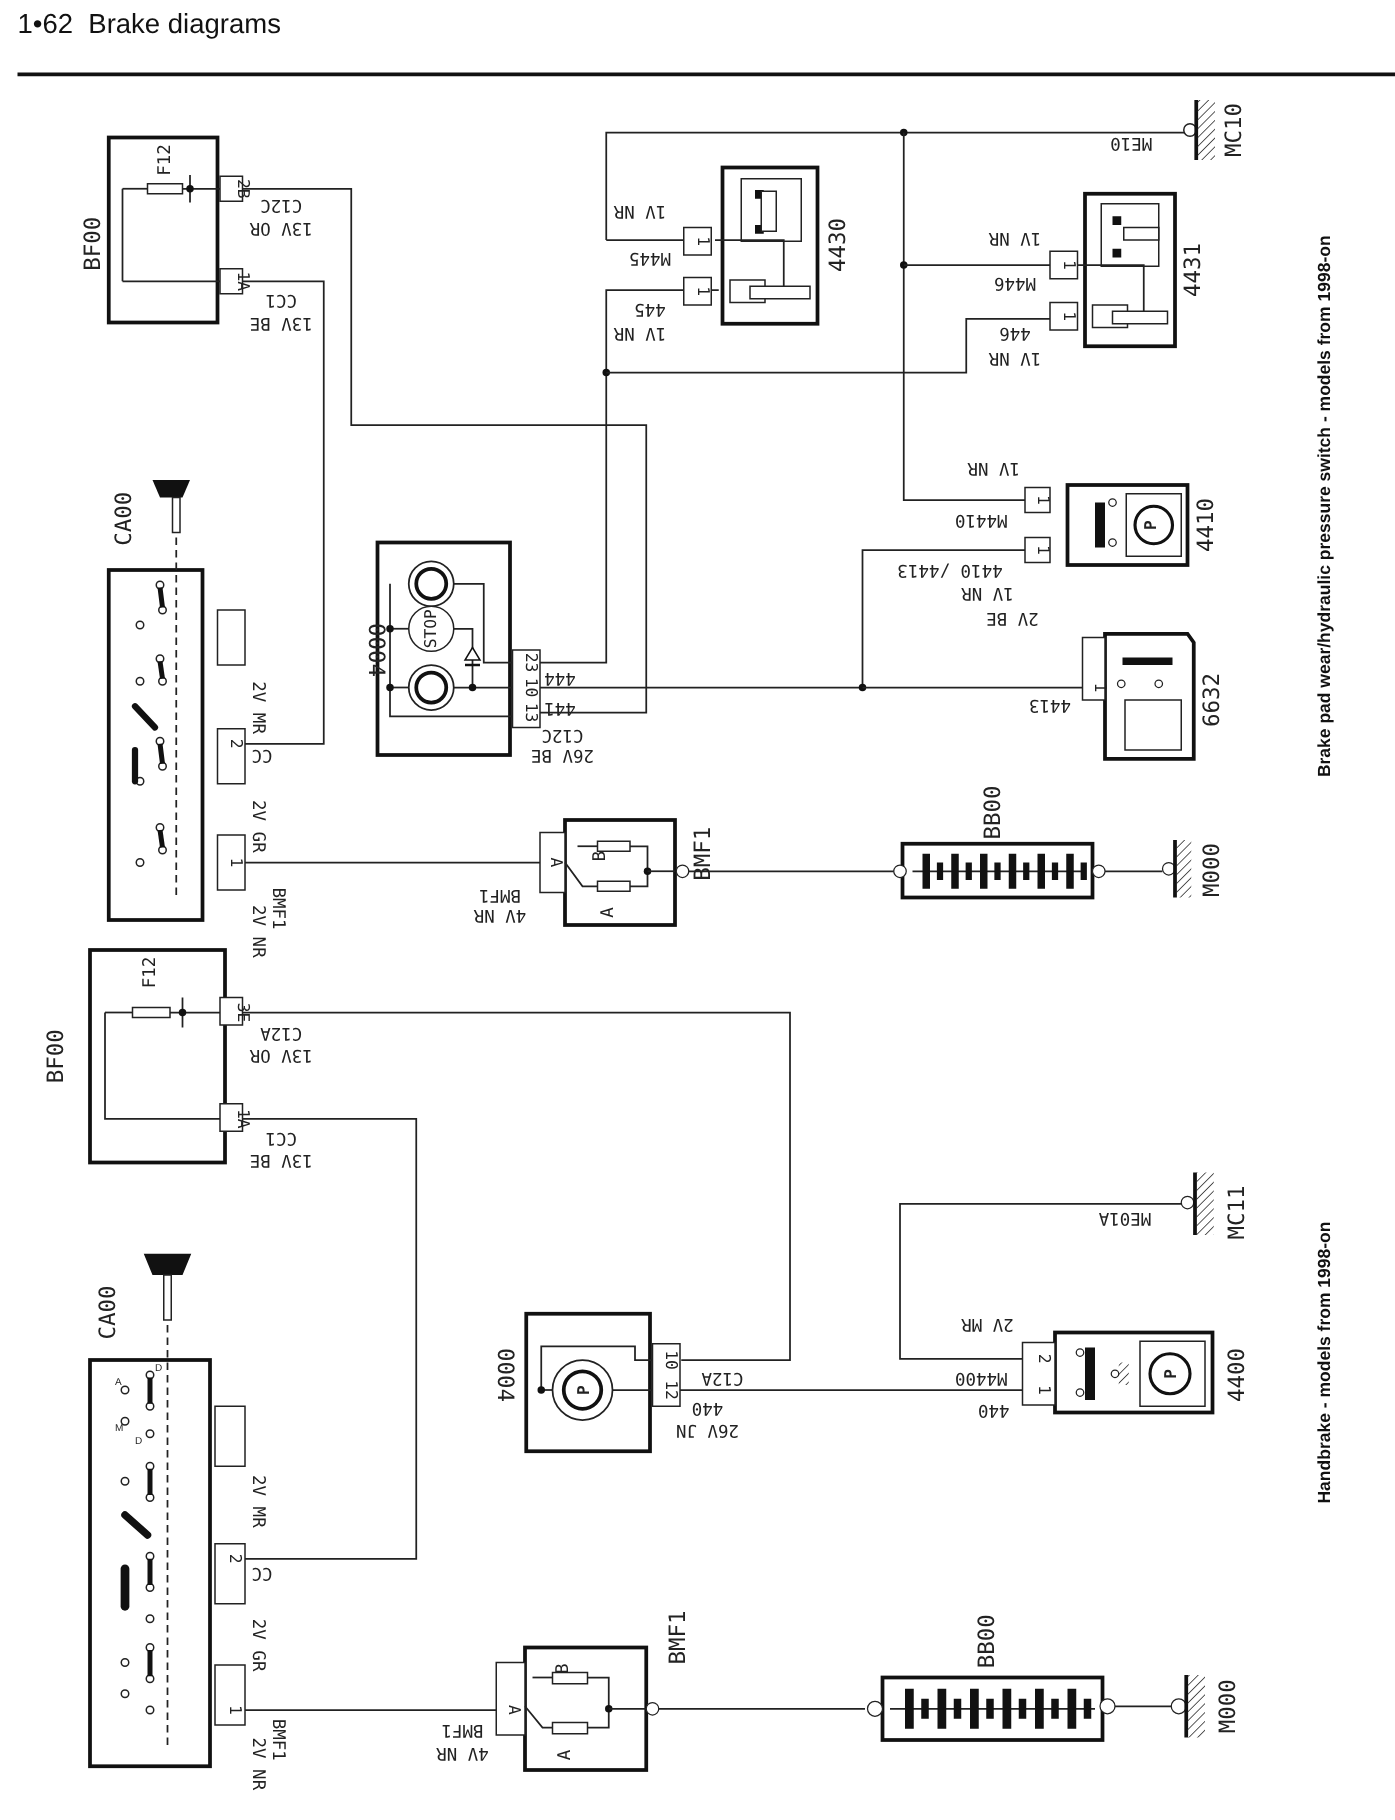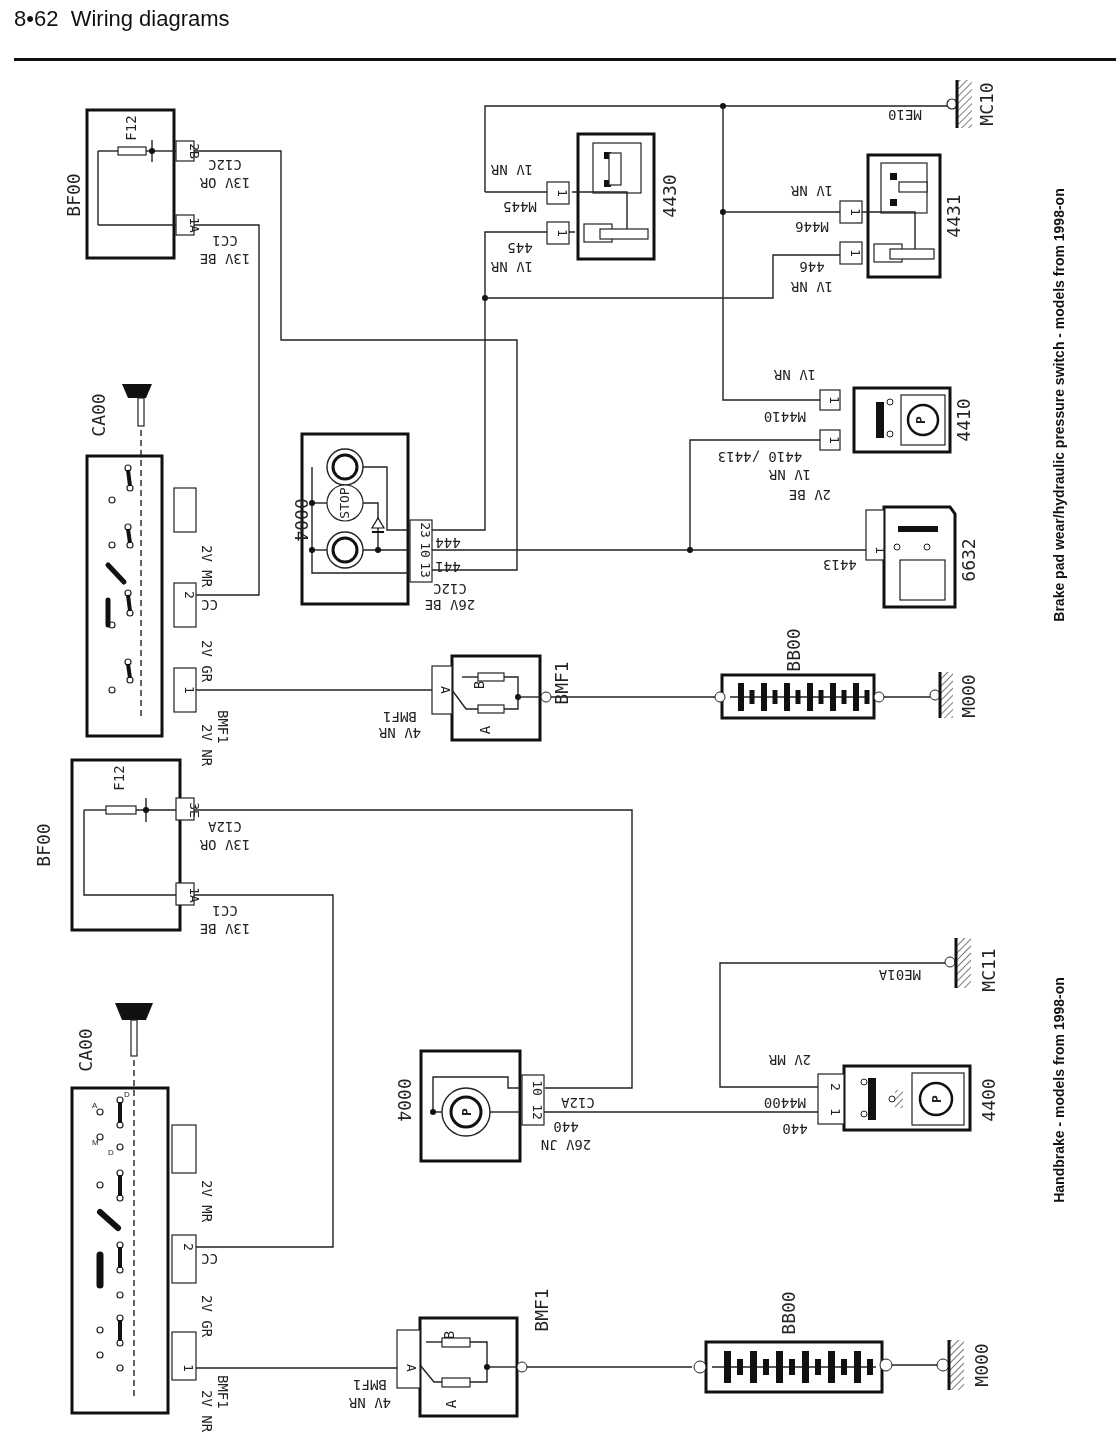--- a/index.html
+++ b/index.html
@@ -14,22 +14,22 @@
   .lbl { font-family: "DejaVu Sans Mono", monospace; font-size: 14px; fill: #222; }
   .lbl-big { font-family: "DejaVu Sans Mono", monospace; font-size: 18px; fill: #222; }
   .pin { font-family: "DejaVu Sans Mono", monospace; font-size: 13px; fill: #222; }
   .caption { font-family: "Liberation Sans", sans-serif; font-size: 14px; font-weight: bold; fill: #111; }
   .bar { fill: #111; }
 </style>
 </head>
 <body>
 
 <div class="page-header">
-  <span>8•62</span>&nbsp;
-  <span>Wiring diagrams</span>
+  <span>1•62</span>&nbsp;
+  <span>Brake diagrams</span>
 </div>
 <div class="header-rule"></div>
 
 <svg id="diagram" width="1116" height="1456" viewBox="0 0 1116 1456">
   <defs>
     <pattern id="hatch" width="5" height="5" patternUnits="userSpaceOnUse" patternTransform="rotate(45)">
       <line x1="0" y1="0" x2="0" y2="5" stroke="#222" stroke-width="1.2"></line>
     </pattern>
   </defs>
 

